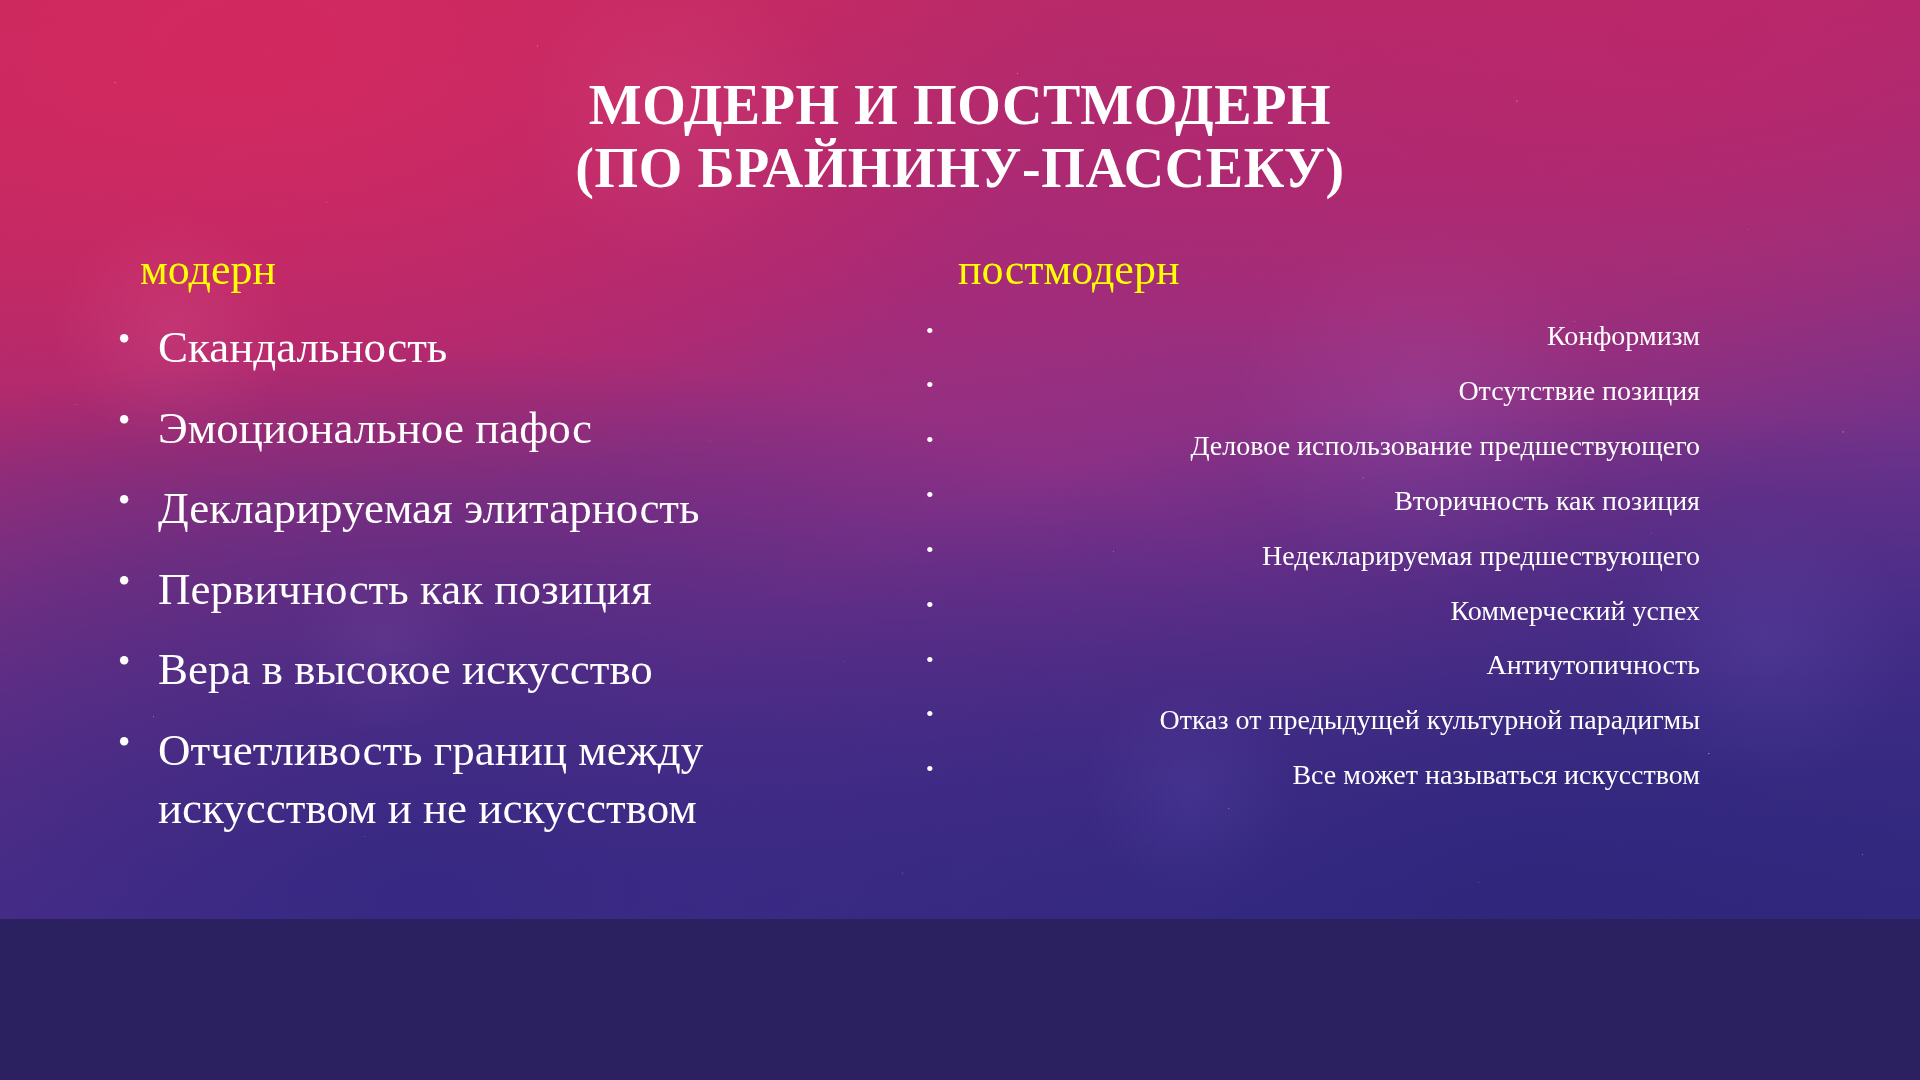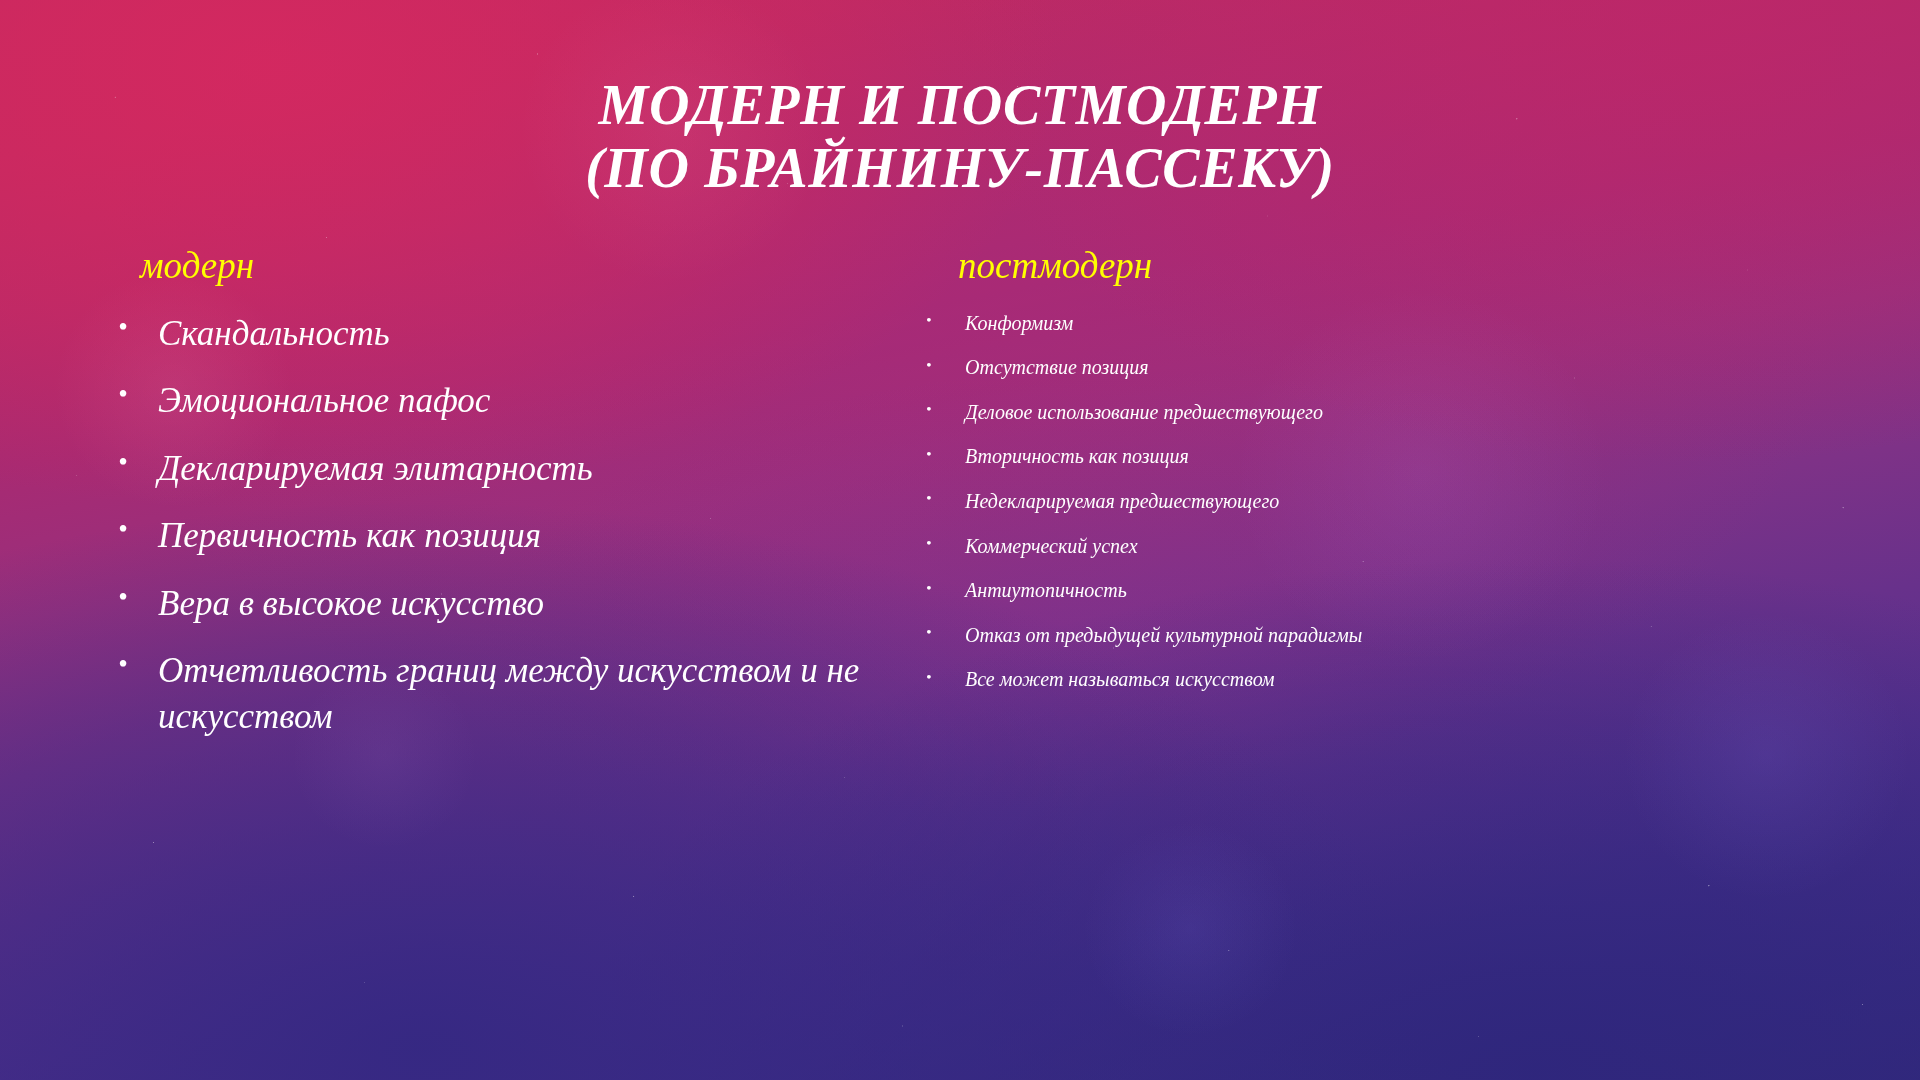--- a/index.html
+++ b/index.html
@@ -8,24 +8,23 @@
     padding: 0;
     width: 1920px;
     height: 1080px;
     overflow: hidden;
     background: #2b2060;
   }
 
   #slide {
     position: relative;
     width: 1920px;
-    height: 1080px;
+    height: 919px;
     overflow: hidden;
     font-family: "Liberation Serif", "DejaVu Serif", serif;
-    font-style: italic;
   }
 
   
   .bg-base {
     position: absolute;
     inset: 0;
     background:
       linear-gradient(170deg,
         #c32a5e 0%,
         #c02a60 11%,
@@ -130,21 +129,21 @@
 
   .column {
     position: absolute;
     top: 0;
   }
   .column-left  { left: 110px; width: 780px; }
   .column-right { left: 910px; width: 790px; }
 
   .column-heading {
     color: #ffff00;
-    font-size: 37px;
+    font-size: 44px;
     line-height: 1.1;
     margin: 0 0 24px 0;
     padding-left: 20px;
   }
   .column-left .column-heading  { padding-left: 30px; }
   .column-right .column-heading { padding-left: 48px; }
 
   ul.bullets {
     list-style: none;
     margin: 0;
@@ -162,29 +161,30 @@
     content: "\2022";
     position: absolute;
     left: 8px;
     top: -0.04em;
     font-size: 0.78em;
     line-height: inherit;
     color: #ffffff;
   }
 
   .column-left ul.bullets li {
-    font-size: 35px;
+    font-size: 45px;
     line-height: 1.30;
     margin-bottom: 22px;
   }
   .column-right ul.bullets li {
-    font-size: 20px;
+    font-size: 28px;
     line-height: 1.28;
     margin-bottom: 19px;
     padding-left: 55px;
+    text-align: right;
   }
   .column-right ul.bullets li::before {
     left: 16px;
   }
 </style>
 </head>
 <body>
 
 <div id="slide">
 

